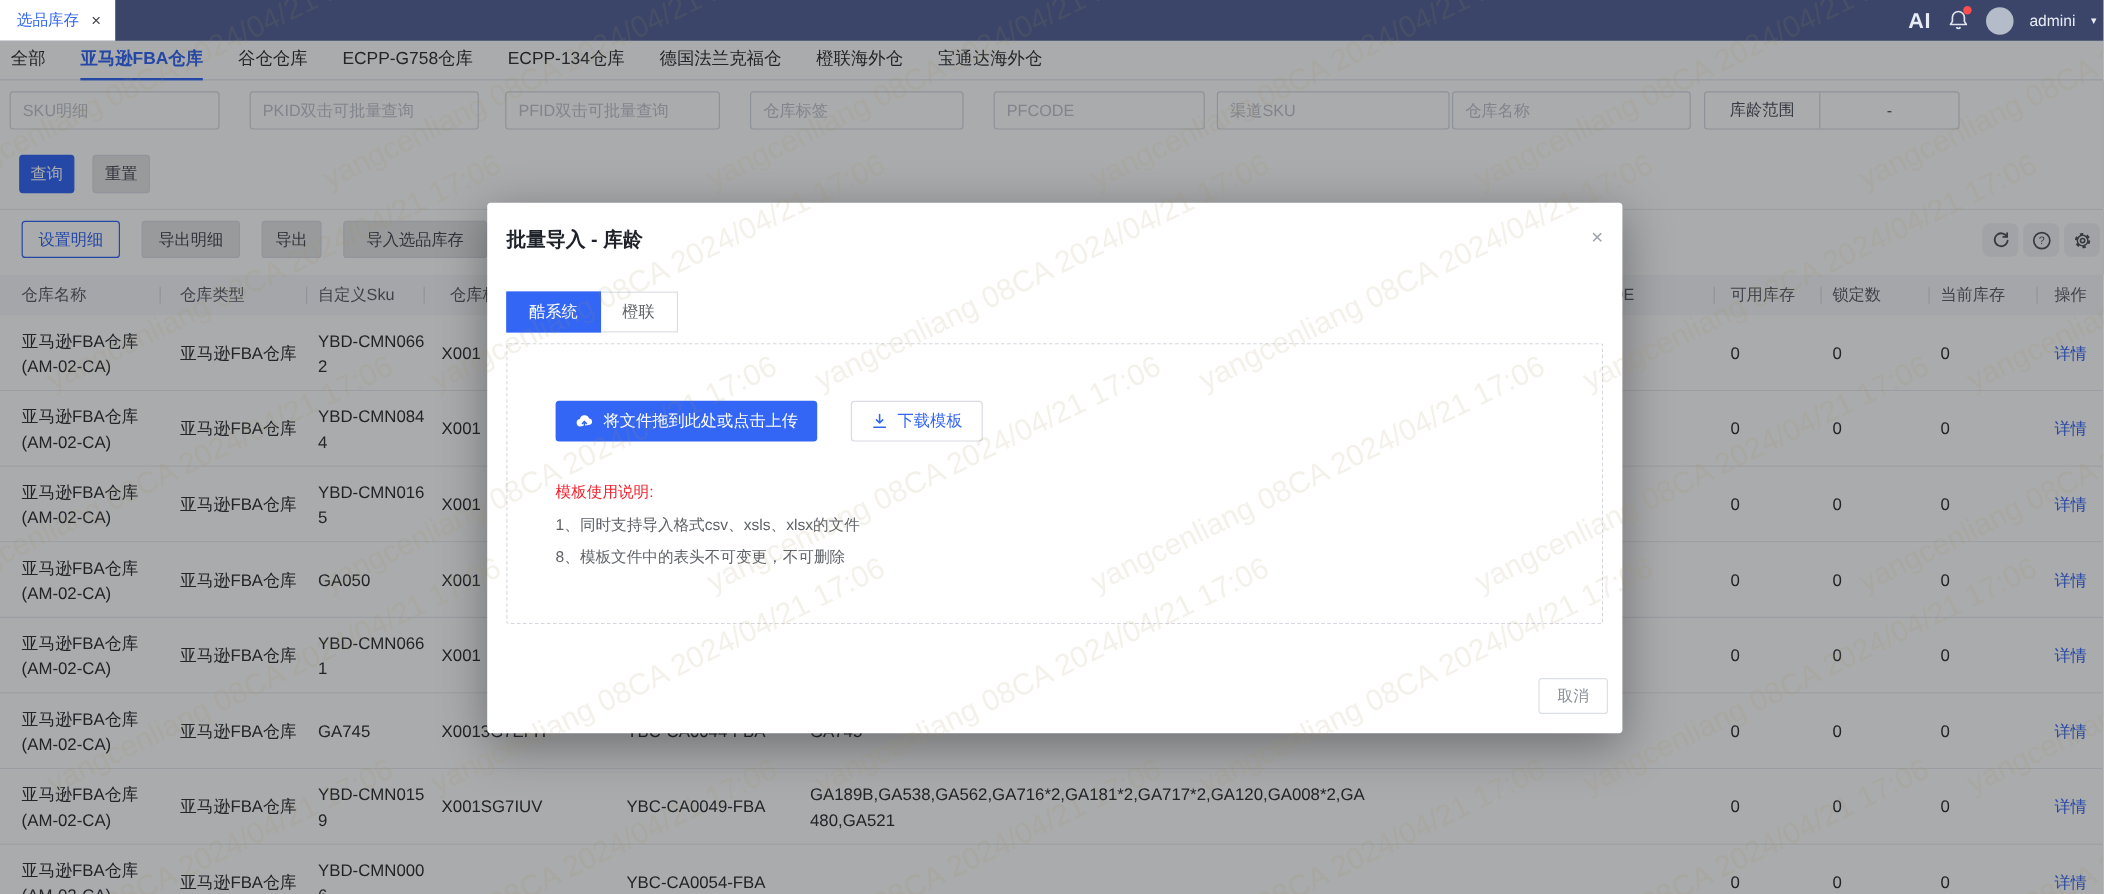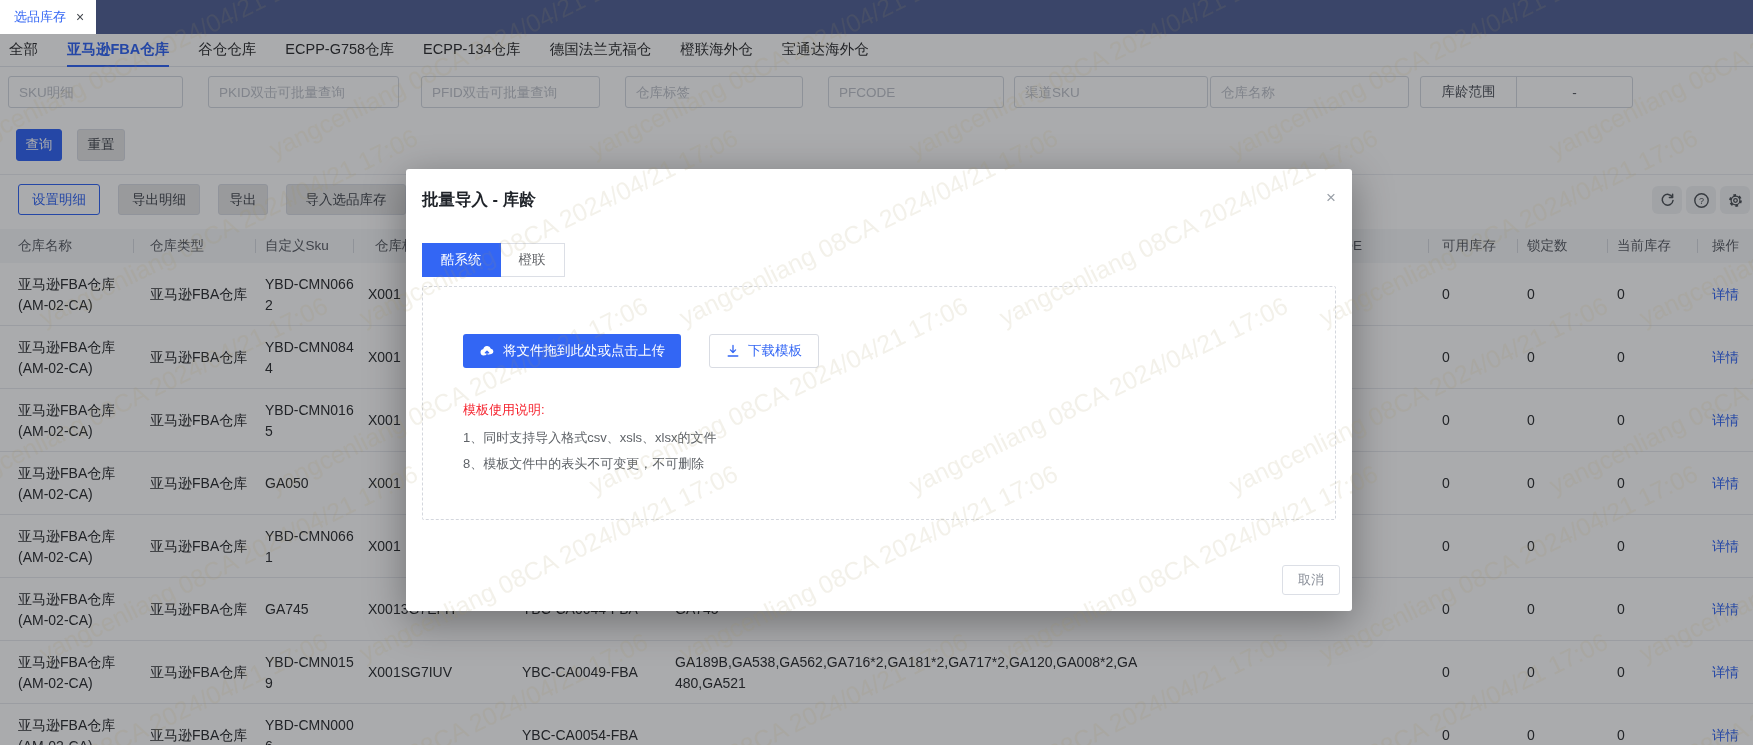--- a/index.html
+++ b/index.html
@@ -80,20 +80,33 @@
 </style>
 </head>
 <body>
 
 <div class="stage">
 
   <div class="topbar">
     <div class="doc-tab">
       <span class="t">选品库存</span>
       <span class="x">×</span>
+    </div>
+    <div class="topbar-right">
+      <span class="ai-label">AI</span>
+      <span class="bell-wrap">
+        <svg width="20" height="20" viewBox="0 0 20 20">
+          <path d="M10 2.6a5 5 0 0 0-5 5v3.2L3.4 13.4h13.2L15 10.8V7.6a5 5 0 0 0-5-5z" fill="none" stroke="#dfe4ee" stroke-width="1.4" stroke-linejoin="round"></path>
+          <path d="M8.4 15.6a1.7 1.7 0 0 0 3.2 0" fill="none" stroke="#dfe4ee" stroke-width="1.4"></path>
+        </svg>
+        <span class="bell-dot"></span>
+      </span>
+      <span class="avatar"></span>
+      <span class="uname">admini</span>
+      <span class="caret">▾</span>
     </div>
   </div>
 
   <div class="wtabs">
       <div class="wtab">全部</div>
       <div class="wtab active">亚马逊FBA仓库</div>
       <div class="wtab">谷仓仓库</div>
       <div class="wtab">ECPP-G758仓库</div>
       <div class="wtab">ECPP-134仓库</div>
       <div class="wtab">德国法兰克福仓</div>

